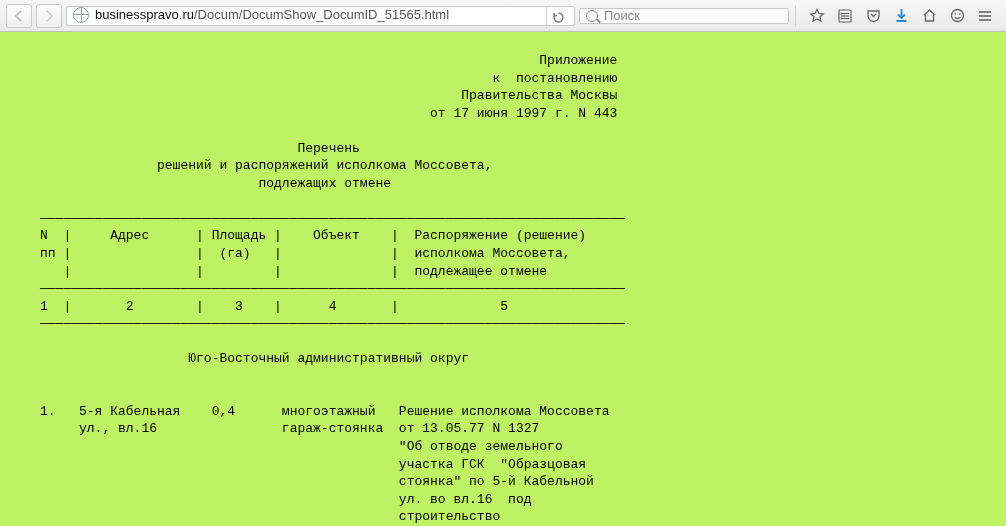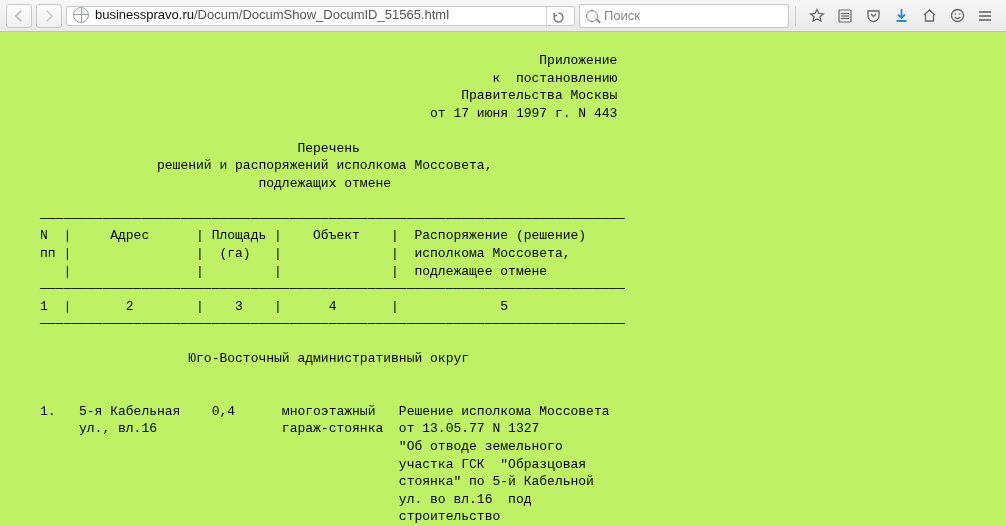--- a/index.html
+++ b/index.html
@@ -56,21 +56,21 @@
   }
   .url-text .host { color: #111; }
   .refresh-btn {
     width: 24px; height: 22px;
     border-left: 1px solid #d8d8d8;
     display: flex; align-items: center; justify-content: center;
     color: #777; font-size: 14px;
   }
   .search-bar {
     width: 210px;
-    height: 24px;
+    height: 16px;
     background: #fff;
     border: 1px solid #c8c8c8;
     border-radius: 2px;
     display: flex;
     align-items: center;
     padding: 0 6px;
     gap: 6px;
     color: #888;
     font-size: 13px;
   }

